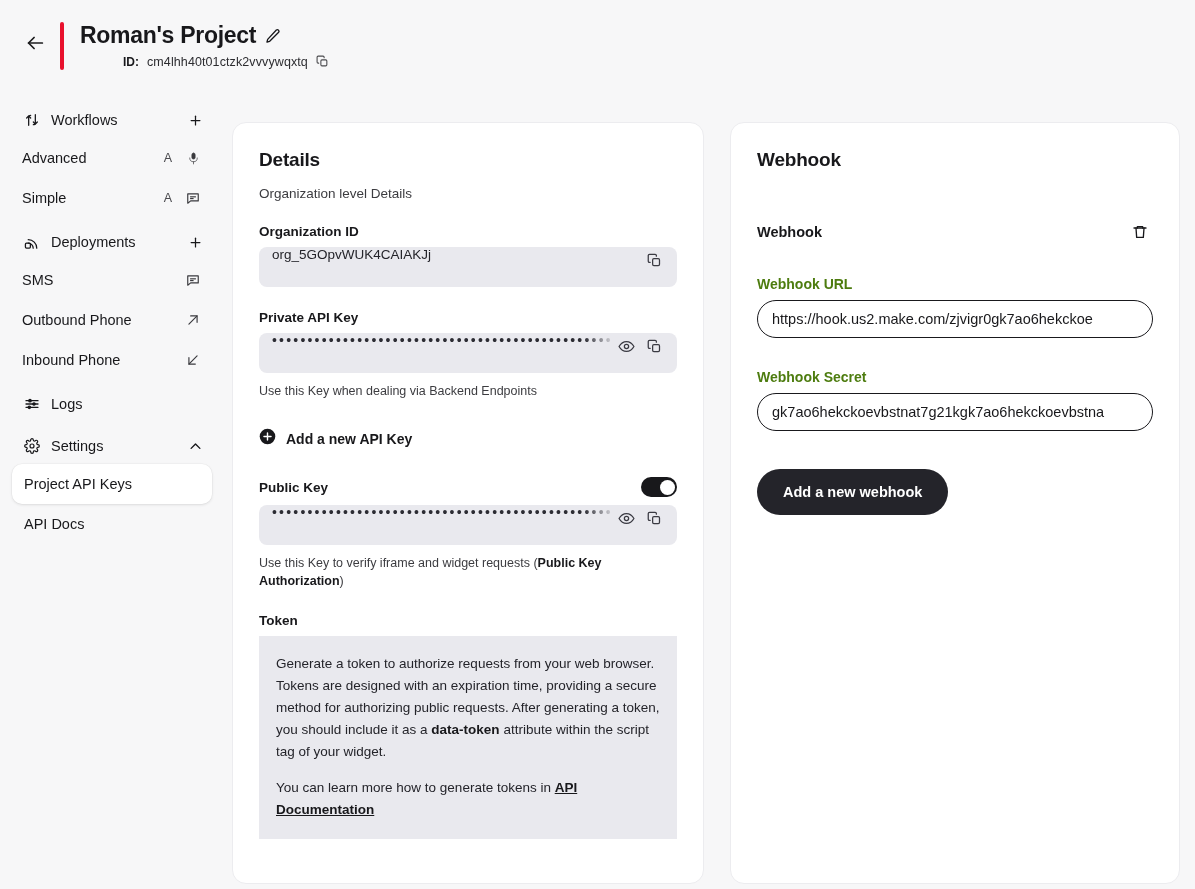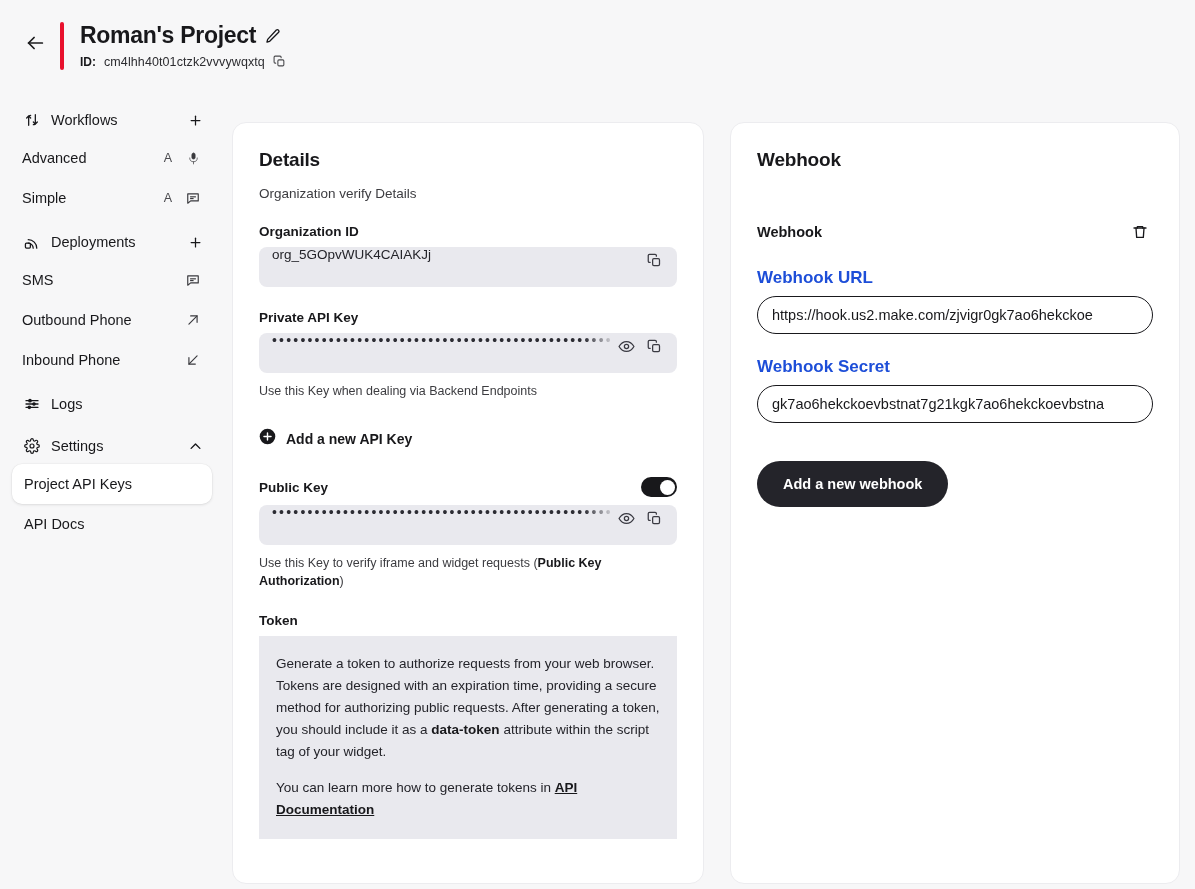--- a/index.html
+++ b/index.html
@@ -28,21 +28,21 @@
     display: flex; align-items: stretch;
   }
   .red-bar { width: 4px; background: #e8112d; border-radius: 2px; margin-right: 16px; min-height: 48px; }
   .title-col { display: flex; flex-direction: column; justify-content: center; }
   .title-row { display: flex; align-items: center; gap: 9px; }
   .proj-title {
     font-size: 23px; font-weight: bold; letter-spacing: -0.3px;
     color: #18181b; line-height: 1.1;
   }
   .pencil-icon { cursor: pointer; display:flex; align-items:center; }
-  .id-row { display: flex; align-items: center; gap: 8px; margin-top: 6px; }
+  .id-row { display: flex; align-items: center; gap: 8px; margin-top: 6px; margin-left: 43px; }
   .id-label { font-size: 12px; font-weight: bold; color: #18181b; }
   .id-value { font-size: 12.5px; color: #2c2c30; letter-spacing: 0.1px; }
   .copy-small { cursor: pointer; display:flex; align-items:center; opacity:.85; }
 
   
   .sidebar {
     position: absolute; left: 0; top: 96px; width: 224px; bottom: 0;
     background: #f7f7f8;
     padding: 0 12px;
   }
@@ -131,21 +131,21 @@
   .token-p b { font-weight: bold; color: #18181b; }
   .token-p2 { font-size: 13.5px; line-height: 1.63; color: #24242a; margin-top: 14px; }
   .token-link { font-weight: bold; color: #18181b; text-decoration: underline; cursor: pointer; }
 
   
   .wh-sub-head {
     display: flex; align-items: center; justify-content: space-between;
     margin-top: 48px;
   }
   .wh-sub-title { font-size: 14.5px; font-weight: bold; color: #18181b; }
-  .wh-label { font-size: 17px; font-weight: bold; color: #1d4ed8; margin-top: 23px; margin-bottom: 8px; display:block; }
+  .wh-label { font-size: 14px; font-weight: bold; color: #4d7c0f; margin-top: 31px; margin-bottom: 8px; display:block; }
   .wh-input {
     width: 100%; height: 38px; border: 1px solid #19191d; border-radius: 19px;
     background: #fff; padding: 0 14px; font-size: 14.5px; color: #18181b;
     font-family: "Liberation Sans", sans-serif; outline: none;
   }
   .btn-dark {
     margin-top: 38px; height: 46px; padding: 0 26px;
     background: #24242a; color: #fff; border: none; border-radius: 23px;
     font-size: 14.5px; font-weight: bold; cursor: pointer;
     font-family: "Liberation Sans", sans-serif;
@@ -317,21 +317,21 @@
     <span class="ni-label">Project API Keys</span>
   </div>
   <div class="nav-item child">
     <span class="ni-label">API Docs</span>
   </div>
 </div>
 
 <div class="panel panel-details">
   <div class="panel-inner">
     <div class="panel-title">Details</div>
-    <div class="panel-sub">Organization verify Details</div>
+    <div class="panel-sub">Organization level Details</div>
 
     <label class="field-label">Organization ID</label>
     <div class="ro-field">
       <span class="ro-value">org_5GOpvWUK4CAIAKJj</span>
       <span class="icon-btn">
         <svg width="15" height="15" viewBox="0 0 24 24" fill="none" stroke="#3a3a42" stroke-width="2" stroke-linecap="round" stroke-linejoin="round">
           <rect x="9" y="9" width="11" height="11" rx="2"></rect>
             <path d="M5 15H4a2 2 0 0 1-2-2V4a2 2 0 0 1 2-2h9a2 2 0 0 1 2 2v1"></path>
         </svg>
       </span>

